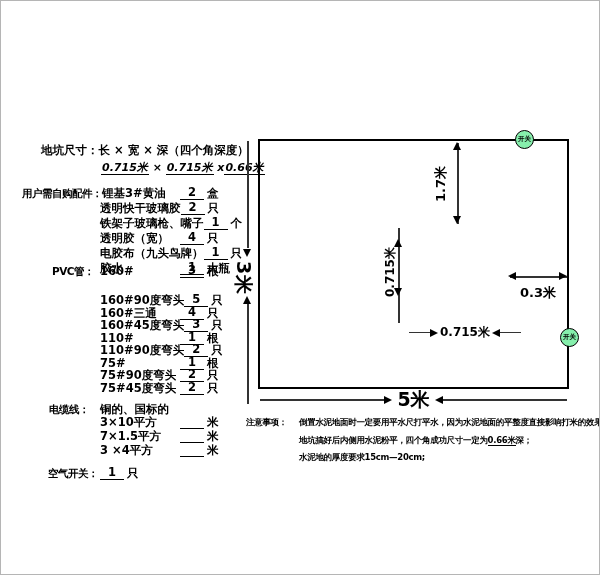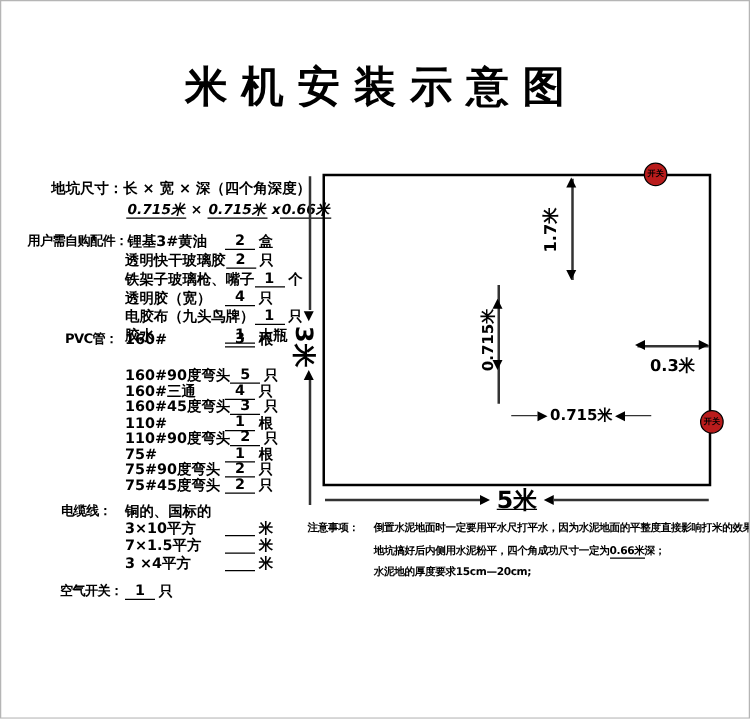--- a/index.html
+++ b/index.html
@@ -25,21 +25,21 @@
   .qty{flex:0 0 auto;min-width:24px;text-align:center;font-size:11.5px;border-bottom:1.2px solid #000;}
   .un{flex:0 0 auto;min-width:26px;padding-left:3px;font-size:11.5px;box-sizing:border-box;}
 
   
   .room{position:absolute;left:257px;top:138px;width:311px;height:250px;border:2px solid #000;box-sizing:border-box;}
   .pit{position:absolute;left:411px;top:224px;width:95px;height:102px;border:2.5px solid #000;box-sizing:border-box;
        background:#fff;display:flex;flex-direction:column;align-items:center;justify-content:center;z-index:3;}
   .pit-title{font-size:20px;font-weight:bold;letter-spacing:2px;white-space:nowrap;}
   .pit-sub{font-size:10.5px;font-weight:bold;margin-top:5px;white-space:nowrap;}
 
-  .switch{position:absolute;width:19px;height:19px;border:1.5px solid #000;border-radius:50%;background:#b91c1c;
+  .switch{position:absolute;width:19px;height:19px;border:1.5px solid #000;border-radius:50%;background:#86efac;
           display:flex;align-items:center;justify-content:center;font-size:6.5px;font-weight:bold;
           box-sizing:border-box;z-index:6;letter-spacing:0;}
 
   .vshaft{position:absolute;width:1.5px;background:#333;z-index:2;}
   .hshaft{position:absolute;height:1.5px;background:#333;z-index:2;}
   .tri{position:absolute;width:0;height:0;z-index:2;}
   .tri-up{border-left:4.5px solid transparent;border-right:4.5px solid transparent;border-bottom:8px solid #000;}
   .tri-down{border-left:4.5px solid transparent;border-right:4.5px solid transparent;border-top:8px solid #000;}
   .tri-left{border-top:4.5px solid transparent;border-bottom:4.5px solid transparent;border-right:8px solid #000;}
   .tri-right{border-top:4.5px solid transparent;border-bottom:4.5px solid transparent;border-left:8px solid #000;}
@@ -50,40 +50,39 @@
   #v715{left:364px;top:264px;width:50px;height:14px;font-size:12px;transform:rotate(-90deg);}
   #v3m{left:224px;top:266px;width:36px;height:22px;font-size:19px;transform:rotate(90deg);letter-spacing:1px;}
 
   .fdim{position:absolute;display:flex;align-items:center;z-index:2;}
   .fdim .hl{flex:1 1 auto;height:1.5px;background:#333;}
   .ftri{width:0;height:0;flex:0 0 auto;}
   .ftri.r{border-top:4.5px solid transparent;border-bottom:4.5px solid transparent;border-left:8px solid #000;}
   .ftri.l{border-top:4.5px solid transparent;border-bottom:4.5px solid transparent;border-right:8px solid #000;}
   #dim-pitw{left:408px;top:325px;width:112px;height:13px;}
   #dim-pitw .dimtext{font-size:12px;font-weight:bold;padding:0 2px;}
-  #dim-5m{left:259px;top:388px;width:307px;height:22px;text-decoration:underline;}
+  #dim-5m{left:259px;top:388px;width:307px;height:22px;}
   #dim-5m .dimtext{font-size:19px;font-weight:bold;padding:0 5px;}
 
   #lab03{position:absolute;left:505px;top:283px;width:64px;text-align:center;font-size:13px;font-weight:bold;}
 
   
   .note{position:absolute;font-size:8.5px;font-weight:bold;letter-spacing:-0.3px;white-space:nowrap;}
   #note-label{left:245px;top:416px;}
   #note1{left:298px;top:416px;}
   #note2{left:298px;top:434px;}
   #note3{left:298px;top:451px;}
   #note4{left:298px;top:466px;}
   .nu{border-bottom:1px solid #000;}
 </style>
 </head>
 <body>
 
 <div class="page">
 
-  <h1 class="title">米机安装示意图</h1>
 
   <div class="pitrow1">
     <span>地坑尺寸：</span><span>长 × 宽 × 深（四个角深度）</span>
   </div>
   <div class="pitrow2">
     <span class="u">0.715米</span>
     <span>×</span>
     <span class="u">0.715米</span>
     <span>x</span><span class="u">0.66米</span>
   </div>

